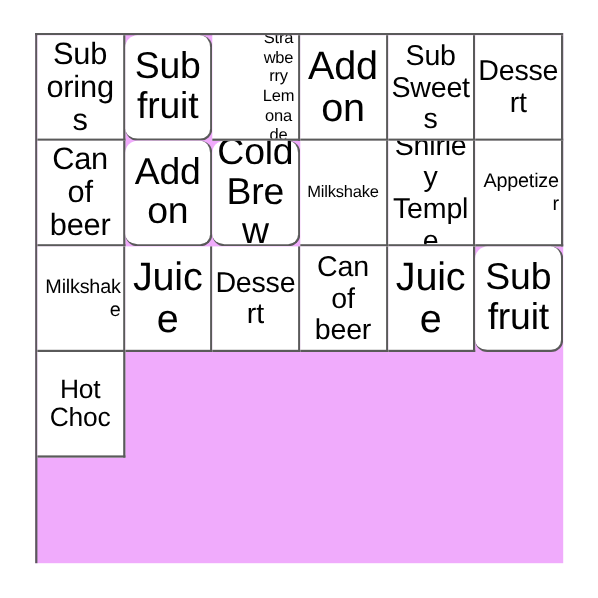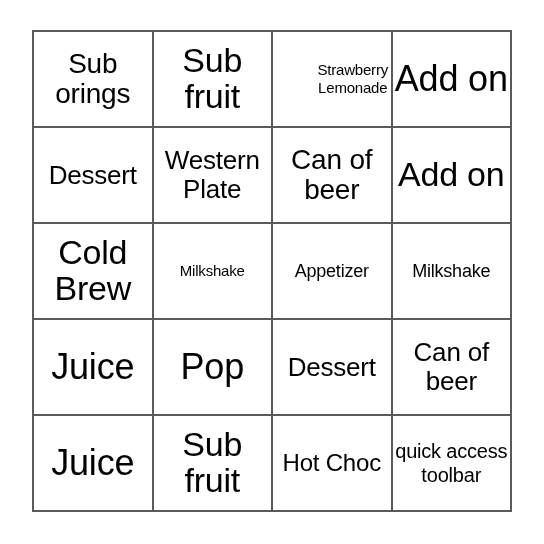--- a/index.html
+++ b/index.html
@@ -19,21 +19,21 @@
   #bingo-card {
     position: absolute;
     left: 32px;
     top: 30px;
     width: 480px;
     height: 482px;
     box-sizing: border-box;
     border-top: 2px solid #5a5a5a;
     border-left: 2px solid #5a5a5a;
     display: grid;
-    grid-template-columns: repeat(4, 1fr);
+    grid-template-columns: repeat(6, 1fr);
     grid-template-rows: repeat(5, 1fr);
     background: #f0abfc;
   }
 
   .bingo-cell {
     box-sizing: border-box;
     border-right: 2px solid #5a5a5a;
     border-bottom: 2px solid #5a5a5a;
     display: flex;
     align-items: center;
@@ -48,41 +48,40 @@
   }
 
   
   .bingo-cell[data-size="xxs"] { font-size: 15px;  line-height: 1.18; padding-left: 44px; }
   .bingo-cell[data-size="xs"]  { font-size: 15px;  line-height: 1.16; }
   .bingo-cell[data-size="s"]   { font-size: 18px;  line-height: 1.14; text-align: right; }
   .bingo-cell[data-size="sm"]  { font-size: 20px;  line-height: 1.20; }
   .bingo-cell[data-size="m"]   { font-size: 26px;  line-height: 1.10; }
   .bingo-cell[data-size="ml"]  { font-size: 28px;  line-height: 1.08; }
   .bingo-cell[data-size="l"]   { font-size: 24px;  line-height: 1.06; text-align: center; }
-  .bingo-cell[data-size="xl"]  { font-size: 34px;  line-height: 1.05; }
+  .bingo-cell[data-size="xl"]  { font-size: 34px;  line-height: 1.05; border-radius: 11px; }
   .bingo-cell[data-size="xxl"] { font-size: 36px;  line-height: 1.05; }
   .bingo-cell[data-size="huge"]{ font-size: 42px;  line-height: 1.02; }
 </style>
 </head>
 <body>
 
 <div id="bingo-card">
     <div class="bingo-cell" data-size="ml">Sub orings</div>
     <div class="bingo-cell" data-size="xl">Sub fruit</div>
     <div class="bingo-cell" data-size="xxs">Strawberry Lemonade</div>
     <div class="bingo-cell" data-size="xxl">Add on</div>
+    <div class="bingo-cell" data-size="m">Sub Sweets</div>
     <div class="bingo-cell" data-size="m">Dessert</div>
-    <div class="bingo-cell" data-size="m">Western Plate</div>
     <div class="bingo-cell" data-size="ml">Can of beer</div>
     <div class="bingo-cell" data-size="xl">Add on</div>
     <div class="bingo-cell" data-size="xl">Cold Brew</div>
     <div class="bingo-cell" data-size="xs">Milkshake</div>
+    <div class="bingo-cell" data-size="m">Shirley Temple</div>
     <div class="bingo-cell" data-size="s">Appetizer</div>
     <div class="bingo-cell" data-size="s">Milkshake</div>
     <div class="bingo-cell" data-size="xxl">Juice</div>
-    <div class="bingo-cell" data-size="xxl">Pop</div>
     <div class="bingo-cell" data-size="m">Dessert</div>
     <div class="bingo-cell" data-size="m">Can of beer</div>
     <div class="bingo-cell" data-size="xxl">Juice</div>
     <div class="bingo-cell" data-size="xl">Sub fruit</div>
     <div class="bingo-cell" data-size="l">Hot Choc</div>
-    <div class="bingo-cell" data-size="sm">quick access toolbar</div>
   </div>
 
 </body></html>

